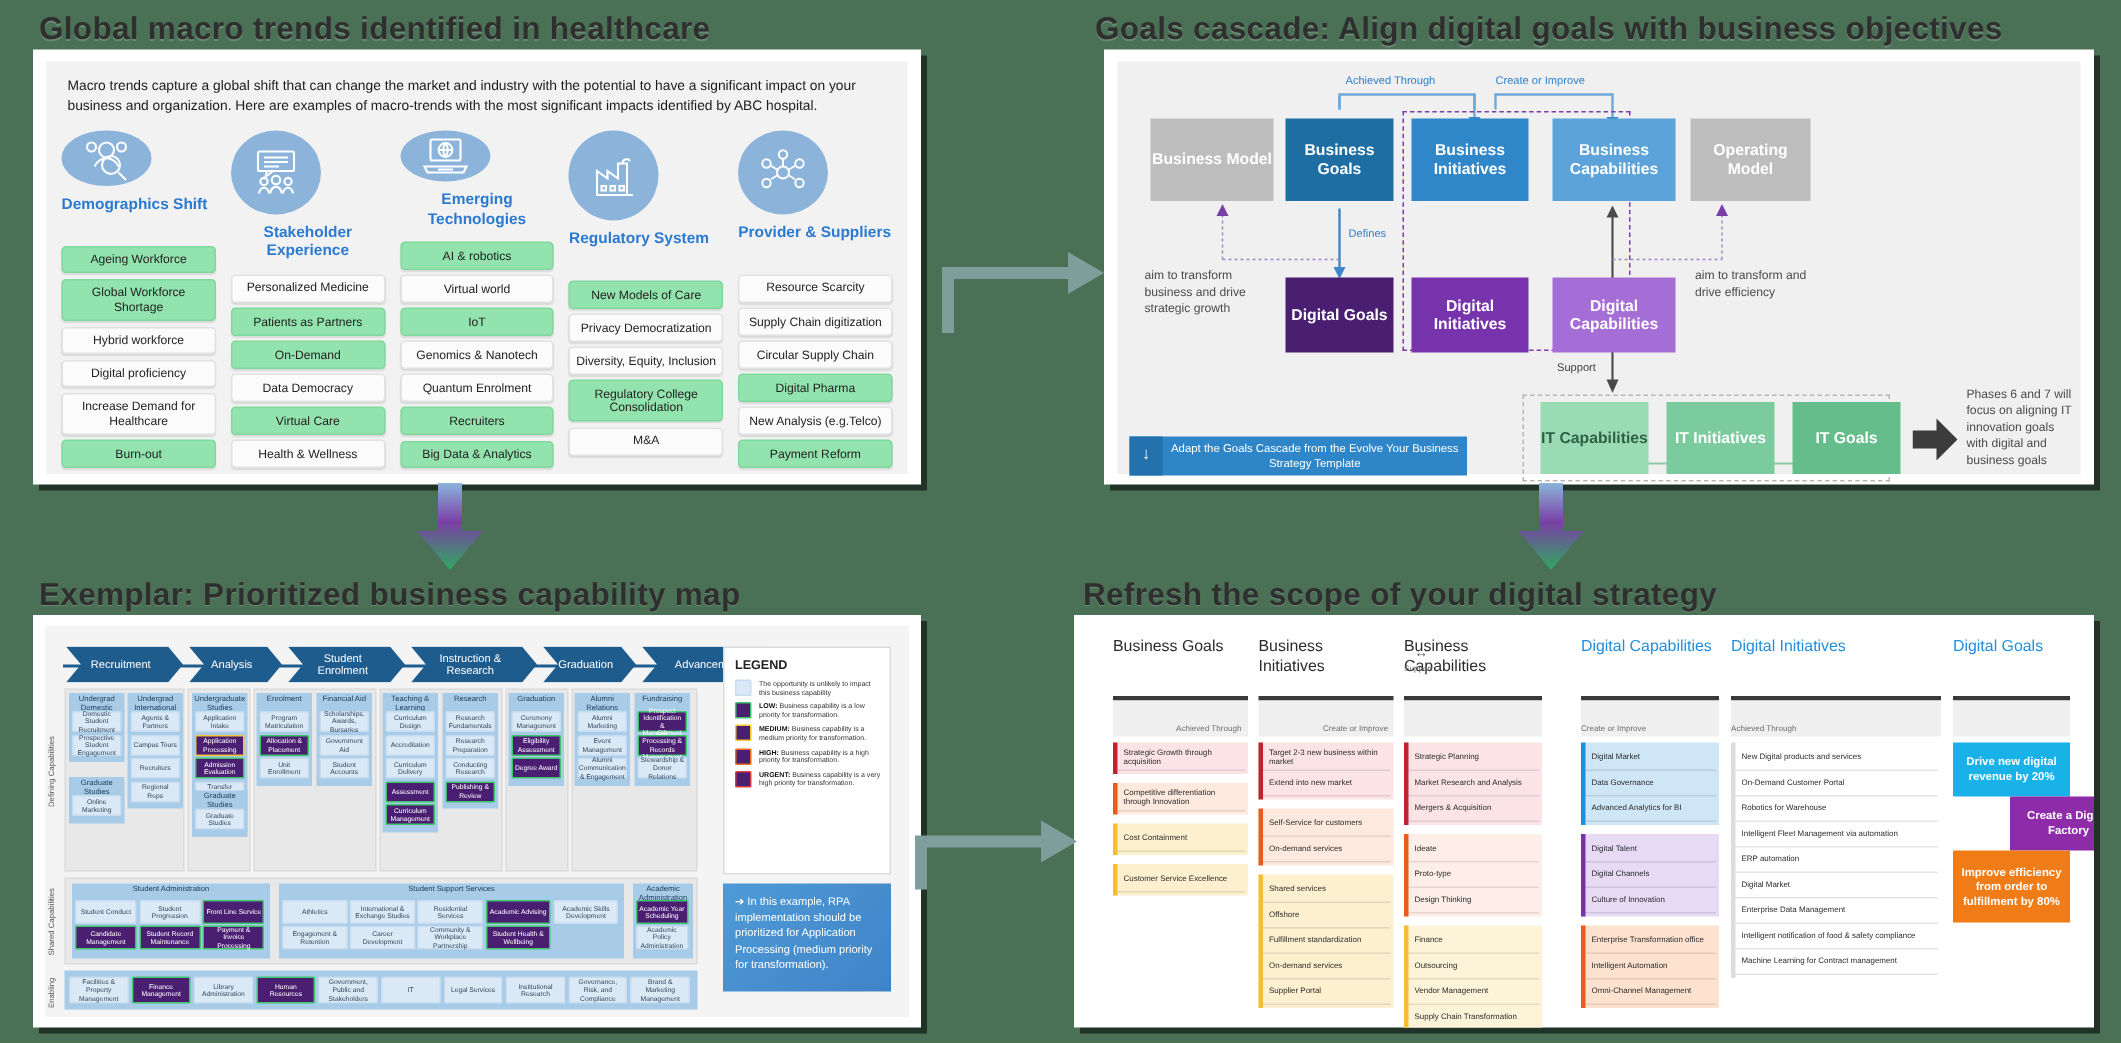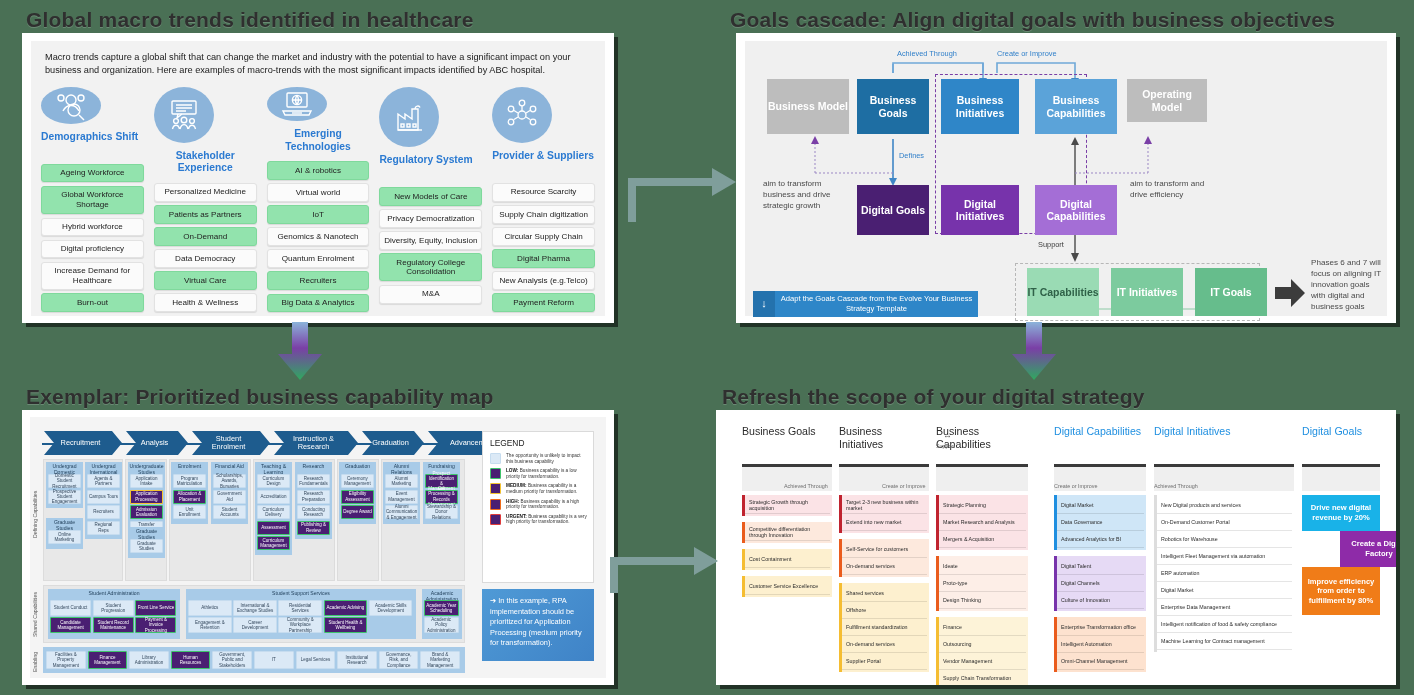--- a/index.html
+++ b/index.html
@@ -96,21 +96,21 @@
   .subhd { position:absolute; font-size:5.1px; color:#24435e; text-align:center; line-height:5.8px; width:100%; }
   .cap {
     position:absolute; font-size:4.5px; line-height:5.2px; text-align:center;
     display:flex; align-items:center; justify-content:center;
     background:#dbe9f6; color:#33475c; border:1px solid #c6dcef; border-radius:1px; padding:1px;
   }
   .cap.p { background:#4a1f72; color:#fff; border-color:#4a1f72; }
   .cap.g { border:1.4px solid #3ec46b; }
   .cap.y { border:1.4px solid #f4c430; }
   .legend { position:absolute; background:#fff; border:1px solid #dadada; }
-  .legend h4 { font-size:8.4px; color:#222; font-weight:normal; margin:6px 0 5px 7px; }
+  .legend h4 { font-size:8.4px; color:#222; font-weight:bold; margin:6px 0 5px 7px; }
   .lrow { display:flex; align-items:flex-start; gap:5px; margin:0 6px 4px 7px; }
   .lsw { width:11px; height:11px; flex:none; border-radius:1px; }
   .ltxt { font-size:4.7px; line-height:5.6px; color:#333; }
   .ltxt b { color:#111; }
   .tipbox {
     position:absolute; background:linear-gradient(135deg,#4f9ad6 0%, #3f83c7 100%);
     color:#fff; font-size:7.4px; line-height:10.6px; padding:7px 8px;
   }
 
   
@@ -306,21 +306,21 @@
       </svg>
 
       <div class="dashbox" style="left:190px; top:33px; width:152px; height:160px;"></div>
 
       <div class="dashbox gray" style="left:270px; top:222px; width:245px; height:58px;"></div>
 
       <div class="gcbox" style="left:22px; top:38px; width:82px; height:55px; background:#bdbdbd;">Business Model</div>
       <div class="gcbox" style="left:112px; top:38px; width:72px; height:55px; background:#1e6ea3;">Business Goals</div>
       <div class="gcbox" style="left:196px; top:38px; width:78px; height:55px; background:#2f86c8;">Business Initiatives</div>
       <div class="gcbox" style="left:290px; top:38px; width:82px; height:55px; background:#5ba3d9;">Business Capabilities</div>
-      <div class="gcbox" style="left:382px; top:38px; width:80px; height:43px; background:#bdbdbd;">Operating Model</div>
+      <div class="gcbox" style="left:382px; top:38px; width:80px; height:55px; background:#bdbdbd;">Operating Model</div>
 
       <div class="lbl" style="left:154px; top:110px;">Defines</div>
 
       <div class="note" style="left:18px; top:137px; width:92px;">aim to transform business and drive strategic growth</div>
       <div class="note" style="left:385px; top:137px; width:85px;">aim to transform and drive efficiency</div>
 
       <div class="gcbox" style="left:112px; top:144px; width:72px; height:50px; background:#4a1f72;">Digital Goals</div>
       <div class="gcbox" style="left:196px; top:144px; width:78px; height:50px; background:#7733ab;">Digital Initiatives</div>
       <div class="gcbox" style="left:290px; top:144px; width:82px; height:50px; background:#a46ed6;">Digital Capabilities</div>
 

